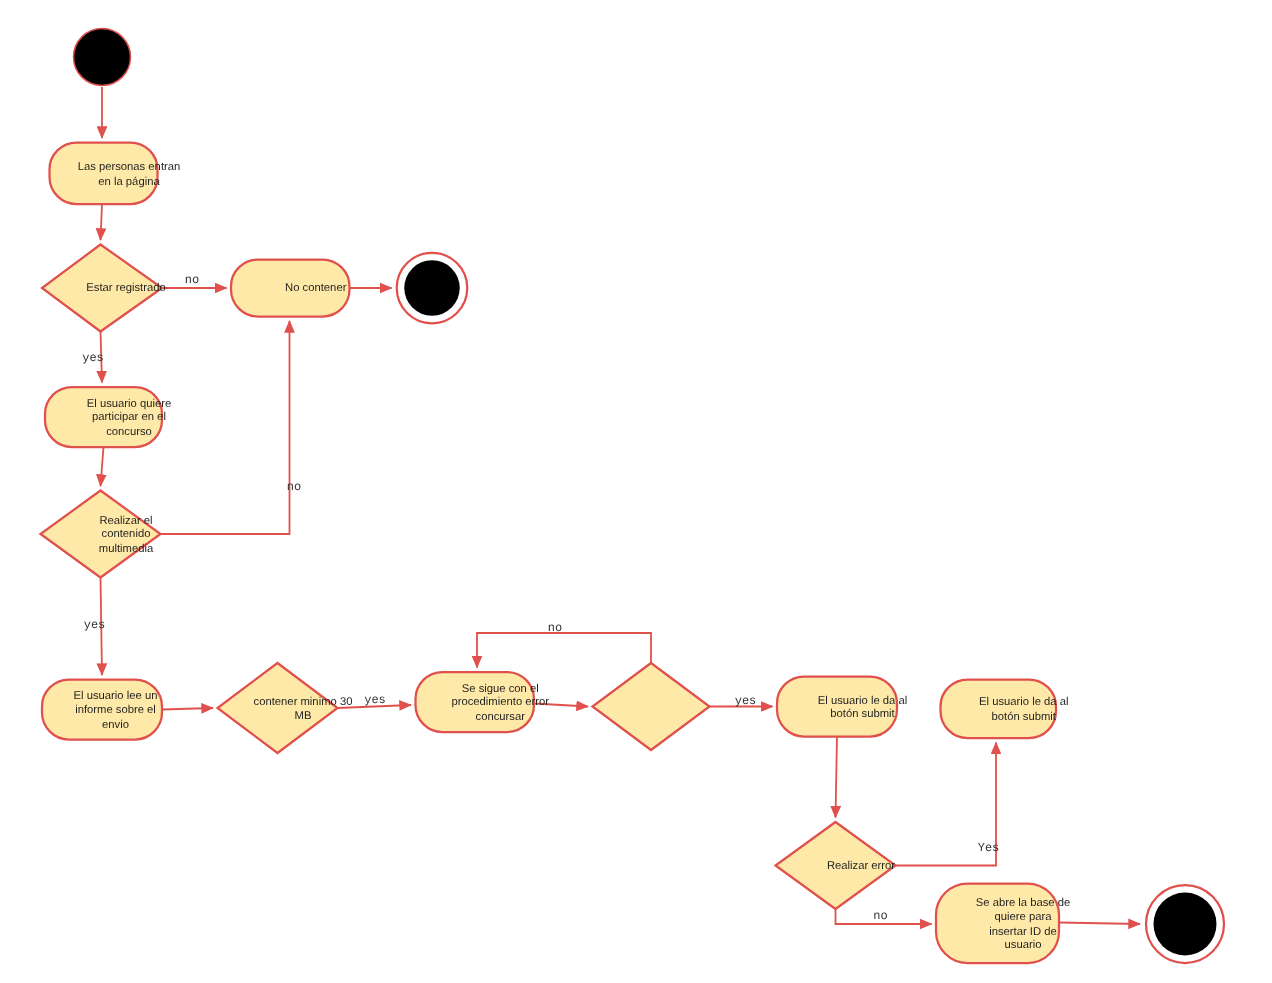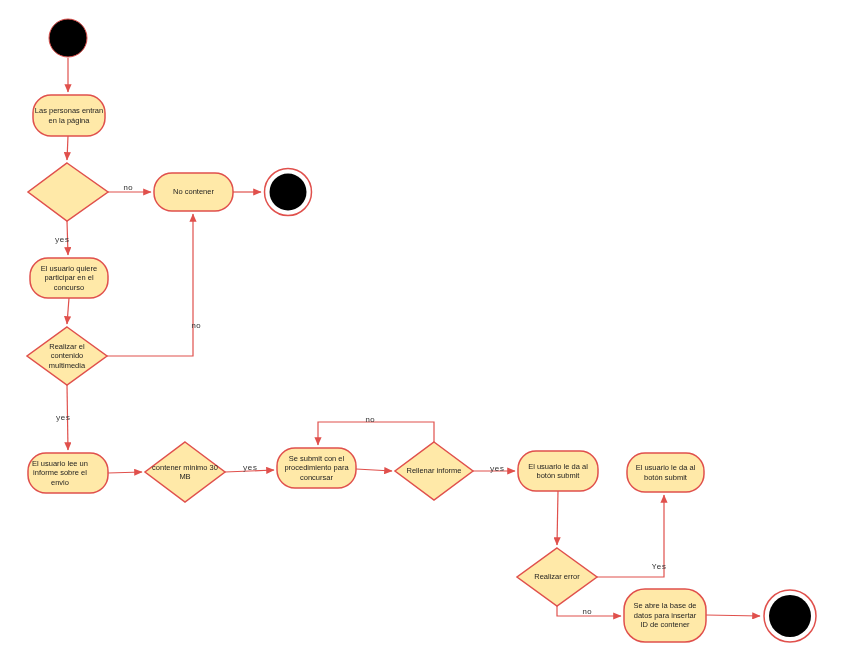--- a/index.html
+++ b/index.html
@@ -26,20 +26,21 @@
   .final-ring{fill:#ffffff;stroke:var(--line);stroke-width:1.5;}
   .final-dot{fill:var(--terminal-fill);stroke:none;}
   #arrowhead path{fill:var(--line);}
   .node-label{
     position:absolute;
     display:flex;align-items:center;justify-content:center;
     text-align:center;
     font-size:7.5px;line-height:9.5px;
     color:var(--text);
     pointer-events:none;
+    margin-left:17px;
   }
   .edge-label{
     position:absolute;
     transform:translate(-50%,-50%);
     font-size:8px;
     color:#333333;
     white-space:nowrap;
     pointer-events:none;
     font-family:Liberation Mono, monospace;
   }
@@ -92,31 +93,31 @@
     <rect class="shape" x="518" y="451" width="80" height="40" rx="18"></rect>
     <rect class="shape" x="627" y="453" width="77" height="39" rx="18"></rect>
     <polygon class="shape" points="557,548 597,577 557,606 517,577"></polygon>
     <rect class="shape" x="624" y="589" width="82" height="53" rx="21"></rect>
 
     <circle class="final-ring" cx="790" cy="616" r="26"></circle>
     <circle class="final-dot" cx="790" cy="616" r="21"></circle>
   </svg>
 
   <div class="node-label" style="left:33px;top:95px;width:72px;height:41px">Las personas entran en la página</div>
+  <div class="node-label" style="left:23px;top:163px;width:88px;height:58px">Estar registrado</div>
   <div class="node-label" style="left:154px;top:173px;width:79px;height:38px">No contener</div>
   <div class="node-label" style="left:32px;top:327px;width:70px;height:58px">Realizar el contenido multimedia</div>
   <div class="node-label" style="left:30px;top:258px;width:78px;height:40px">El usuario quiere participar en el concurso</div>
   <div class="node-label" style="left:28px;top:453px;width:64px;height:40px">El usuario lee un informe sobre el envio</div>
   <div class="node-label" style="left:150px;top:442px;width:70px;height:60px">contener minimo 30 MB</div>
-  <div class="node-label" style="left:277px;top:448px;width:79px;height:40px">Se submit con el procedimiento para concursar</div>
-  <div class="node-label" style="left:391px;top:442px;width:86px;height:58px">Rellenar informe</div>
+  <div class="node-label" style="left:277px;top:448px;width:79px;height:40px">Se sigue con el procedimiento error concursar</div>
   <div class="node-label" style="left:521px;top:451px;width:74px;height:40px">El usuario le da al botón submit</div>
   <div class="node-label" style="left:629px;top:453px;width:73px;height:39px">El usuario le da al botón submit</div>
   <div class="node-label" style="left:517px;top:548px;width:80px;height:58px">Realizar error</div>
-  <div class="node-label" style="left:633px;top:589px;width:64px;height:53px">Se abre la base de datos para insertar ID de contener</div>
+  <div class="node-label" style="left:633px;top:589px;width:64px;height:53px">Se abre la base de quiere para insertar ID de usuario</div>
 
   <span class="edge-label" style="left:128px;top:187px">no</span>
   <span class="edge-label" style="left:62px;top:239px">yes</span>
   <span class="edge-label" style="left:196px;top:325px">no</span>
   <span class="edge-label" style="left:63px;top:417px">yes</span>
   <span class="edge-label" style="left:250px;top:467px">yes</span>
   <span class="edge-label" style="left:370px;top:419px">no</span>
   <span class="edge-label" style="left:497px;top:468px">yes</span>
   <span class="edge-label" style="left:659px;top:566px">Yes</span>
   <span class="edge-label" style="left:587px;top:611px">no</span>

